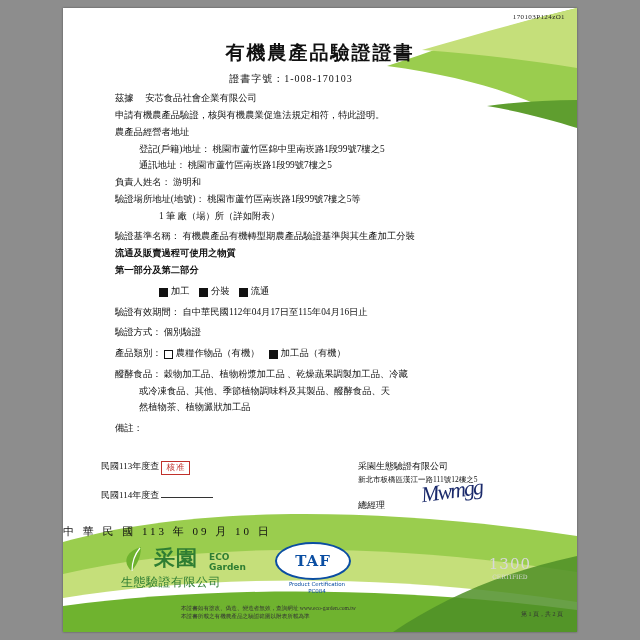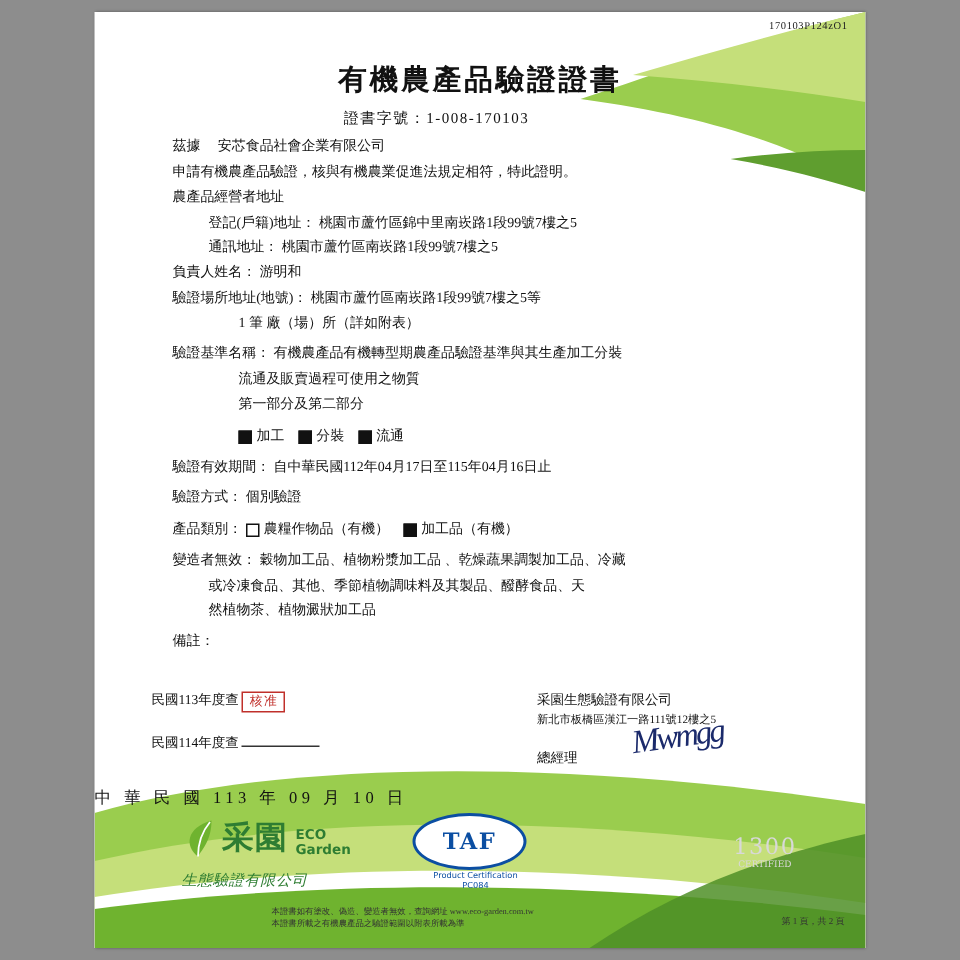--- a/index.html
+++ b/index.html
@@ -38,21 +38,21 @@
     font-family:"Liberation Serif",serif;letter-spacing:1px;
   }
   .body{
     position:absolute;left:0;top:82px;width:514px;
     font-family:"Liberation Serif","DejaVu Serif",serif;
     font-size:9.3px;color:#111;line-height:1.55;
   }
   .row{padding:1.2px 0 1.2px 0;}
   .ind1{padding-left:52px;}
   .ind2{padding-left:76px;}
-  .ind3{padding-left:96px;}
+  .ind3{padding-left:52px;font-weight:bold;}
   .ind4{padding-left:96px;}
   .lbl{display:inline-block;}
   .val{display:inline-block;}
   .gap{height:4px;}
   .chk{
     display:inline-block;width:7px;height:7px;border:1px solid #111;
     margin:0 3px -1px 0;vertical-align:middle;background:#fff;
   }
   .chk.on{background:#111;}
   .sig-area{position:absolute;left:0;top:452px;width:514px;font-family:"Liberation Serif",serif;font-size:9px;color:#111;}
@@ -70,21 +70,21 @@
     color:#1b2a6b;transform:rotate(-8deg);letter-spacing:-2px;
   }
   .datestr{
     position:absolute;left:0;top:516px;width:514px;text-align:left;
     font-family:"Liberation Serif",serif;font-size:11px;letter-spacing:3px;color:#111;
   }
   
   .logo-eco{position:absolute;left:58px;bottom:40px;width:130px;height:48px;}
   .eco-cn{font-family:"DejaVu Serif",serif;font-size:21px;font-weight:bold;color:#2e7d32;letter-spacing:1px;}
   .eco-en{font-size:9px;color:#2e7d32;font-weight:bold;line-height:1.05;}
-  .eco-sub{font-size:10px;color:#2e7d32;letter-spacing:.5px;margin-top:8px;font-style:italic;}
+  .eco-sub{font-size:12px;color:#2e7d32;letter-spacing:.5px;margin-top:2px;}
   .taf{position:absolute;left:212px;bottom:44px;width:84px;height:46px;}
   .taf-ellipse{
     width:72px;height:34px;border:2px solid #0b4ea2;border-radius:50%;
     display:flex;align-items:center;justify-content:center;
     font-family:"DejaVu Serif",serif;font-weight:bold;font-size:15px;color:#0b4ea2;
     letter-spacing:1px;background:#fff;
   }
   .taf-cap{font-size:5.5px;color:#0b4ea2;text-align:center;margin-top:1px;line-height:1.2;}
   .watermark{
     position:absolute;right:46px;bottom:52px;
@@ -199,21 +199,21 @@
     <div class="row ind1">
       <span class="lbl">產品類別：</span>
       <span><span class="chk"></span><span>農糧作物品（有機）</span></span>
       &nbsp;&nbsp;
       <span><span class="chk on"></span><span>加工品（有機）</span></span>
     </div>
 
     <div class="gap"></div>
 
     <div class="row ind1">
-      <span class="lbl">變造者無效：</span>
+      <span class="lbl">醱酵食品：</span>
       <span class="val">穀物加工品、植物粉漿加工品 、乾燥蔬果調製加工品、冷藏</span>
     </div>
     <div class="row ind2">或冷凍食品、其他、季節植物調味料及其製品、醱酵食品、天</div>
     <div class="row ind2">然植物茶、植物澱狀加工品</div>
 
     <div class="gap"></div>
 
     <div class="row ind1">備註：</div>
   </div>
 
@@ -235,21 +235,21 @@
       <div style="font-size:7.5px;margin-top:2px;">新北市板橋區漢江一路111號12樓之5</div>
       <div style="margin-top:14px;font-family:Liberation Serif, serif;">總經理</div>
     </div>
 
     <div class="sig-script">Mwmgg</div>
   </div>
 
   <div class="datestr">中 華 民 國  113  年  09  月  10  日</div>
 
   <div class="logo-eco">
-    <div style="display:flex;align-items:flex-end;gap:5px;">
+    <div style="display:flex;align-items:flex-end;gap:11px;">
       <svg width="22" height="26" viewBox="0 0 22 26">
         <path d="M11,25 C2,18 3,6 20,1 C20,14 14,20 11,25 Z" fill="#6fb32f"></path>
         <path d="M11,25 C11,16 14,8 19,2" stroke="#ffffff" stroke-width="1.2" fill="none"></path>
       </svg>
       <div>
         <span class="eco-cn">采園</span>
       </div>
       <div class="eco-en">
         <div>ECO</div>
         <div>Garden</div>

